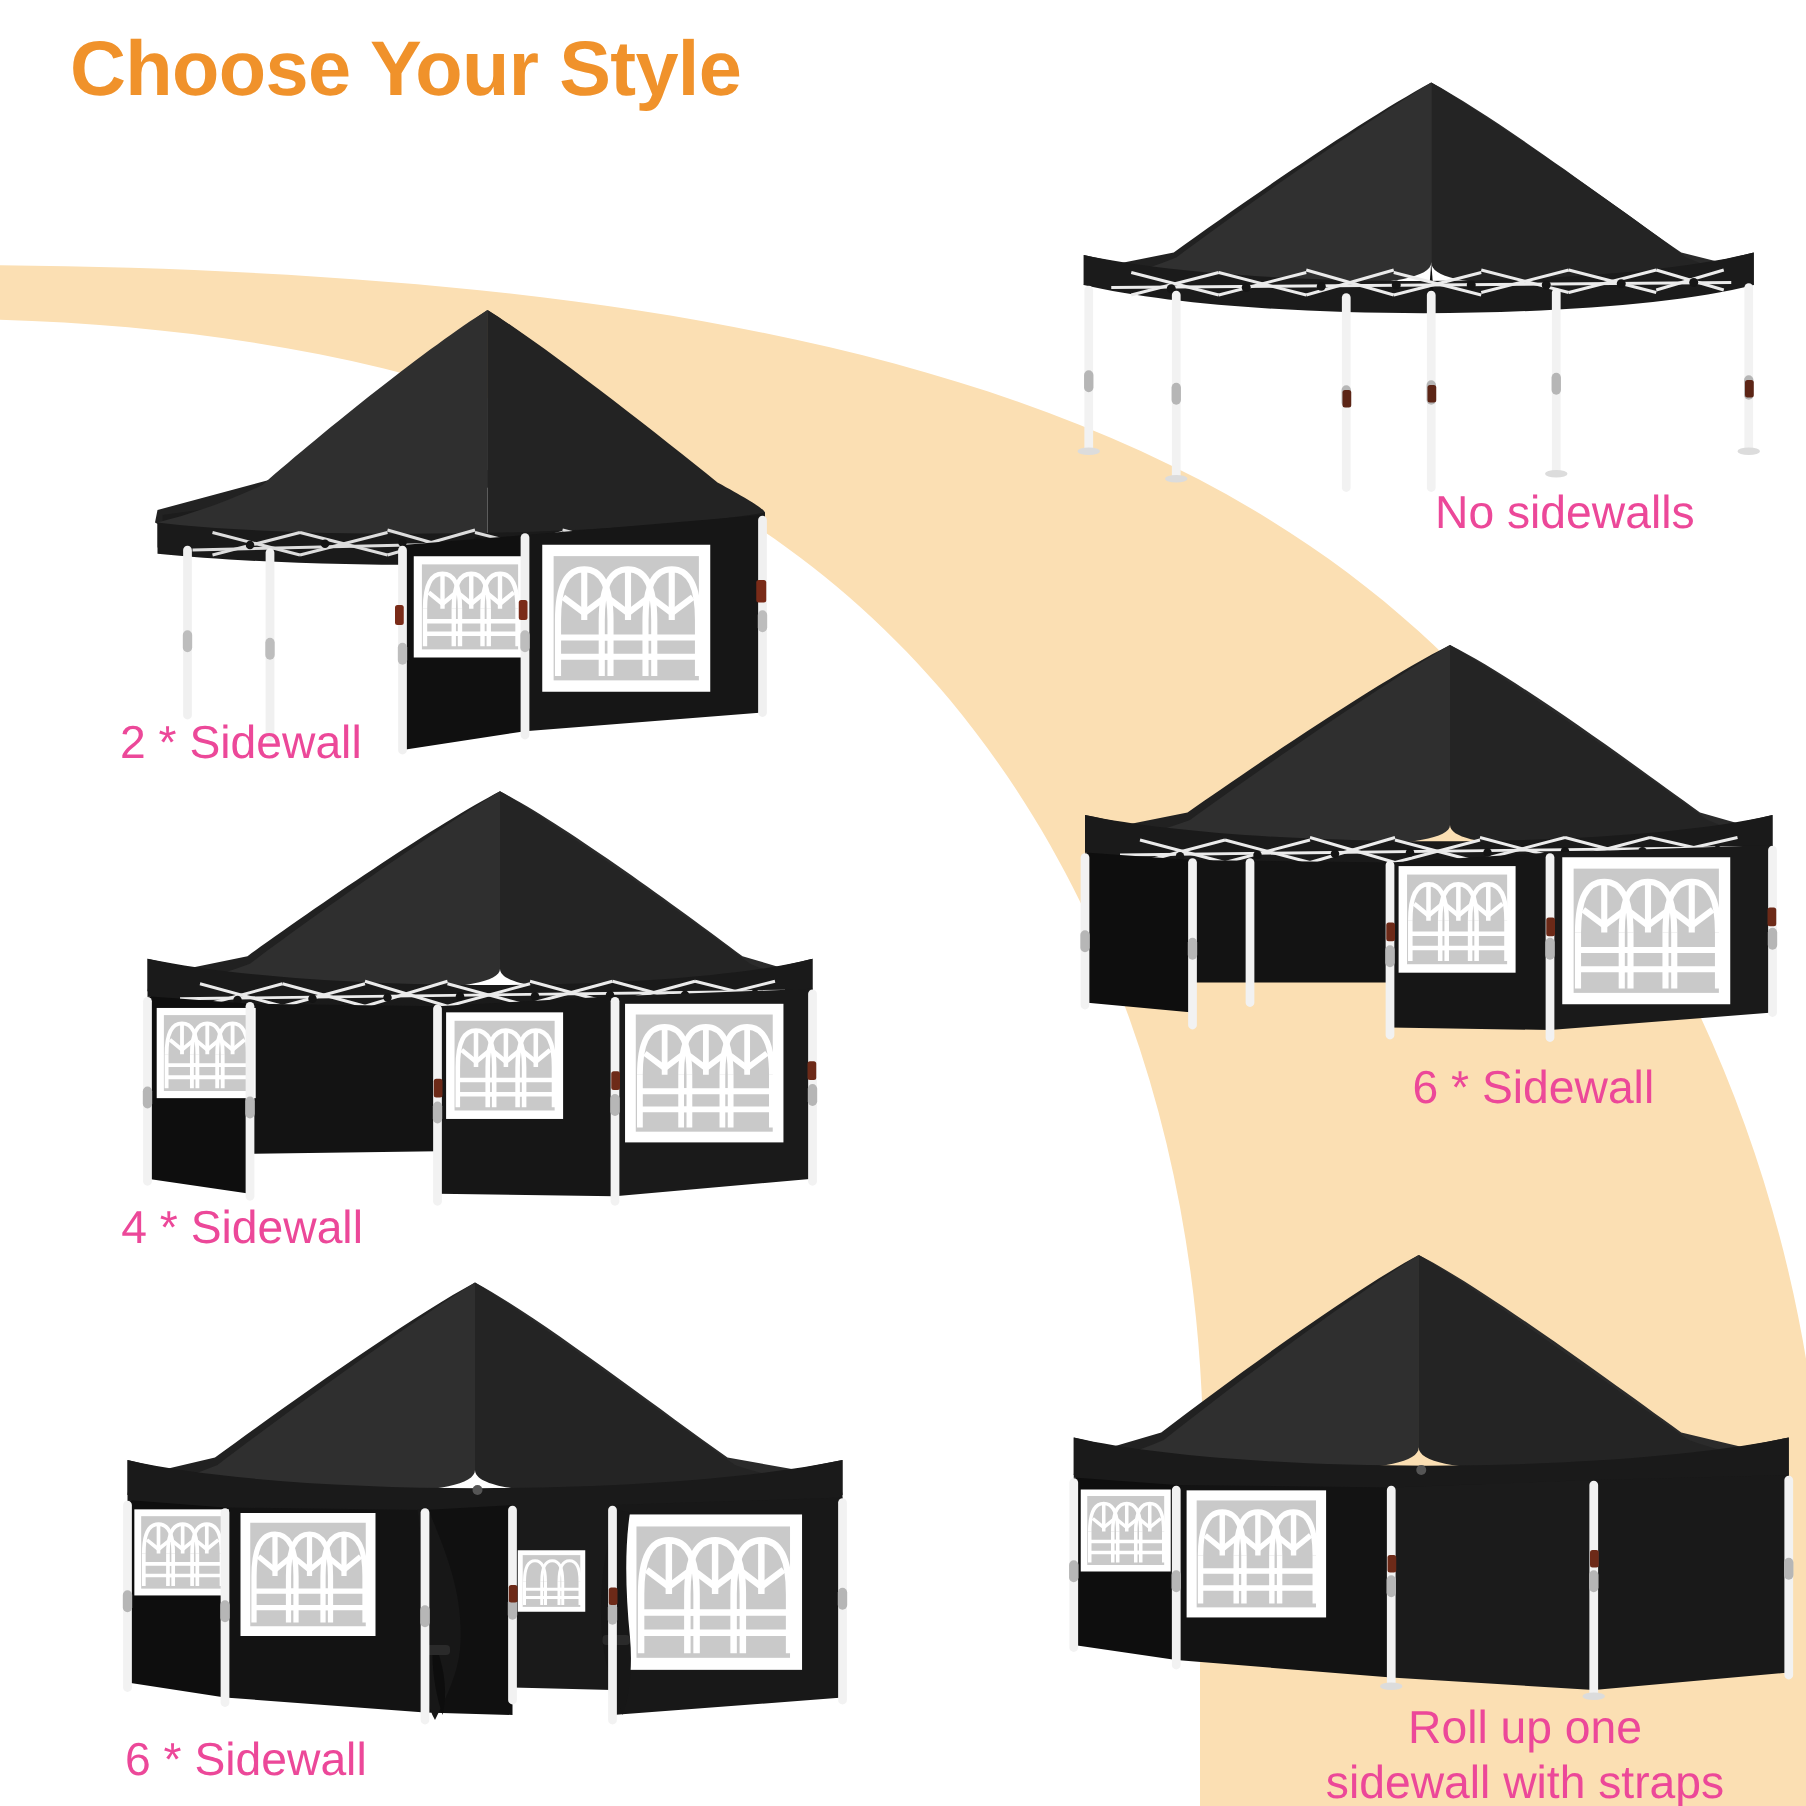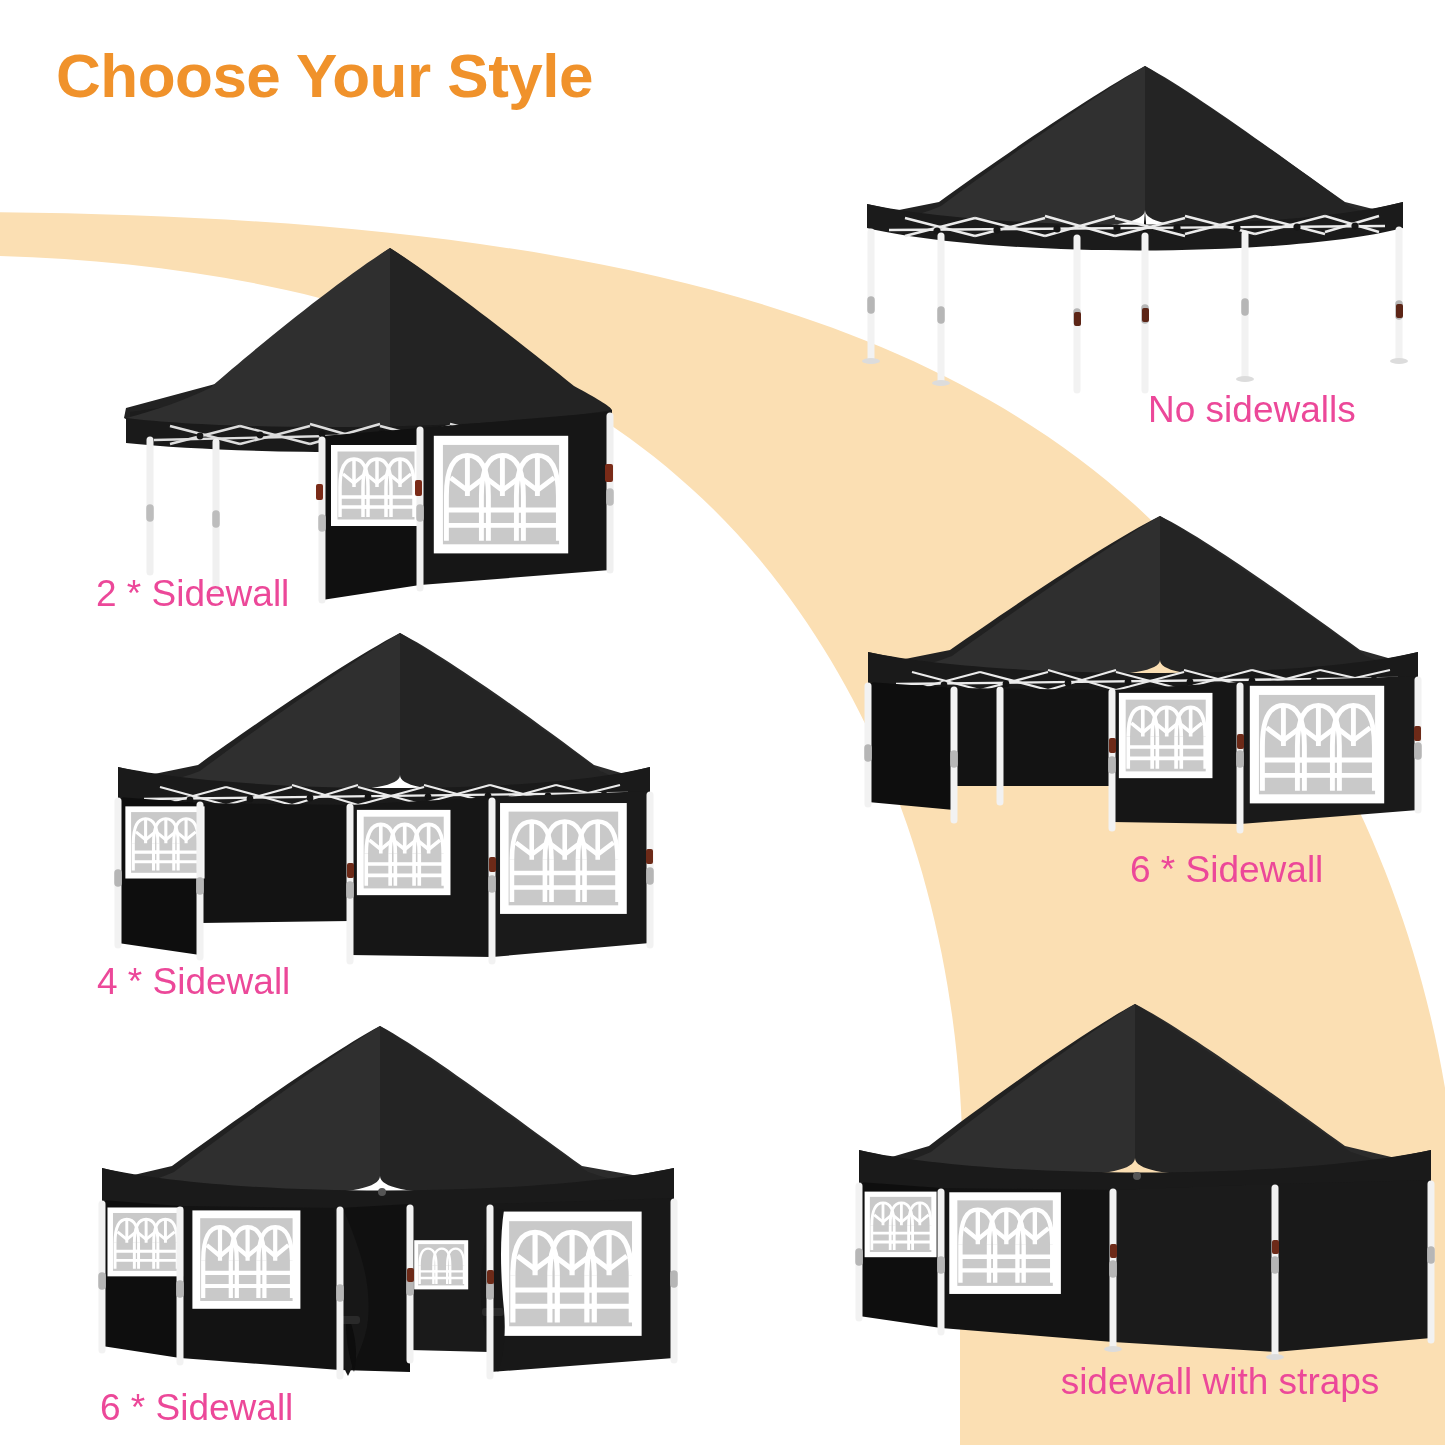--- a/index.html
+++ b/index.html
@@ -10,21 +10,21 @@
     overflow:hidden;
     position:relative;
   }
   #stage{position:absolute;inset:0;width:1445px;height:1445px;}
   .bg-ribbon{position:absolute;left:0;top:0;width:1445px;height:1445px;z-index:0;pointer-events:none;}
 
   
   .headline{
     position:absolute;left:56px;top:24px;z-index:30;
     font-size:62px;font-weight:bold;letter-spacing:-0.5px;
-    color:#F0922B;line-height:1.04;white-space:nowrap;margin-top:20px;
+    color:#F0922B;line-height:1.04;white-space:nowrap;
   }
   .subhead{
     position:absolute;left:56px;top:112px;z-index:30;
     font-size:38px;font-weight:normal;color:#111111;
     line-height:1.30;width:700px;
   }
 
   
   .caption{
     position:absolute;z-index:30;color:#ec4899;
@@ -674,16 +674,17 @@
         <rect x="265" y="244" width="7" height="14" rx="2"></rect>
         <rect x="427" y="240" width="7" height="14" rx="2"></rect>
       </g>
       <g fill="#dcdcdc">
         <ellipse cx="268" cy="349" rx="9" ry="3"></ellipse>
         <ellipse cx="430" cy="357" rx="9" ry="3"></ellipse>
       </g>
     </svg>
   </div>
   <div class="caption center" style="left:1020px;top:1360px;width:400px;">
+    <div>Roll up one</div>
     <div>sidewall with straps</div>
   </div>
 
 </div>
 
 </body></html>

